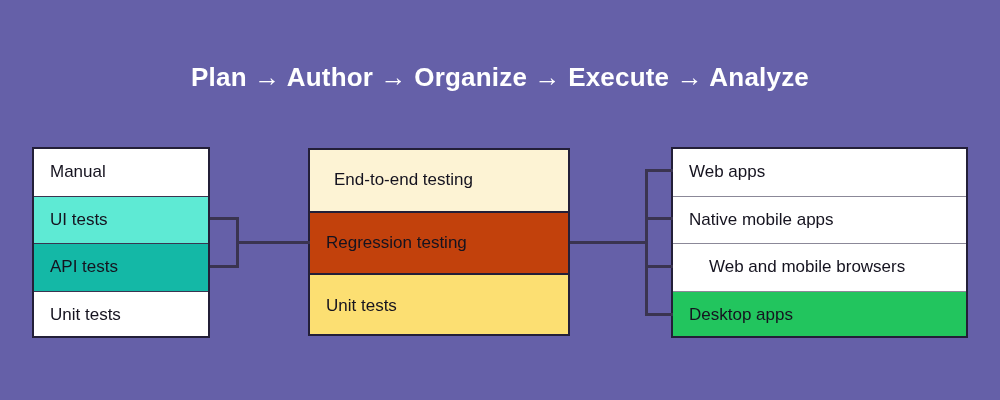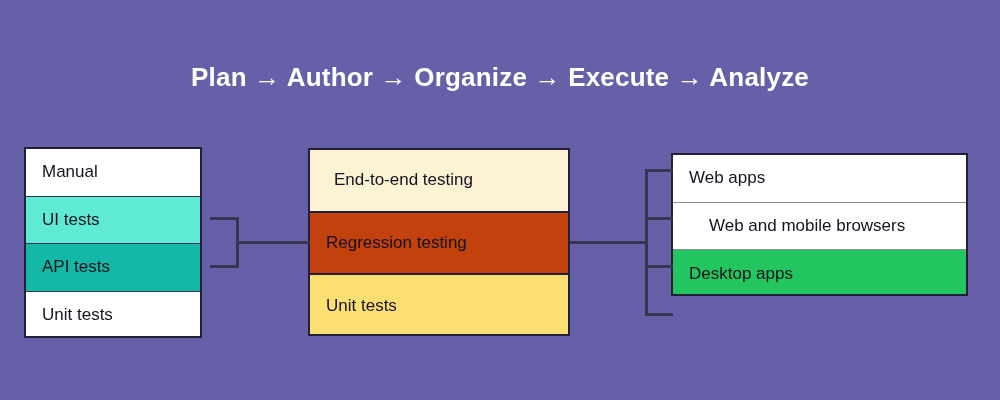--- a/index.html
+++ b/index.html
@@ -46,21 +46,21 @@
     display: flex;
     align-items: center;
     color: #15131f;
     font-size: 17px;
     padding-left: 16px;
     white-space: nowrap;
   }
 
   
   #col-left {
-    left: 24px;
+    left: 32px;
     top: 147px;
     width: 178px;
     height: 191px;
   }
   #col-left .cell {
     height: 47.5px;
     border-bottom: 1.5px solid #3a3450;
   }
   #col-left .cell:last-child {
     border-bottom: none;
@@ -77,23 +77,23 @@
     height: 62.6px;
     border-bottom: 2px solid #231f38;
   }
   #col-mid .cell:last-child {
     border-bottom: none;
   }
 
   
   #col-right {
     left: 671px;
-    top: 153px;
+    top: 147px;
     width: 297px;
-    height: 143px;
+    height: 191px;
   }
   #col-right .cell {
     height: 47.5px;
     border-bottom: 1.5px solid #8b8898;
   }
   #col-right .cell:last-child {
     border-bottom: none;
   }
 
   
@@ -135,20 +135,21 @@
   </div>
 
   <div class="stack" id="col-mid">
     <div class="cell" style="background: rgb(253, 243, 212); padding-left: 24px;">End-to-end testing</div>
     <div class="cell" style="background: #c2410c;">Regression testing</div>
     <div class="cell" style="background: rgb(252, 223, 114);">Unit tests</div>
   </div>
 
   <div class="stack" id="col-right">
     <div class="cell" style="background: rgb(255, 255, 255);">Web apps</div>
+    <div class="cell" style="background: rgb(255, 255, 255);">Native mobile apps</div>
     <div class="cell" style="background: rgb(255, 255, 255); padding-left: 36px;">Web and mobile browsers</div>
     <div class="cell" style="background: #22c55e;">Desktop apps</div>
   </div>
 
   <div class="wire h" id="wire-l-stub-1"></div>
   <div class="wire h" id="wire-l-stub-2"></div>
   <div class="wire v" id="wire-l-spine"></div>
   <div class="wire h" id="wire-l-out"></div>
 
   <div class="wire h" id="wire-m-out"></div>

